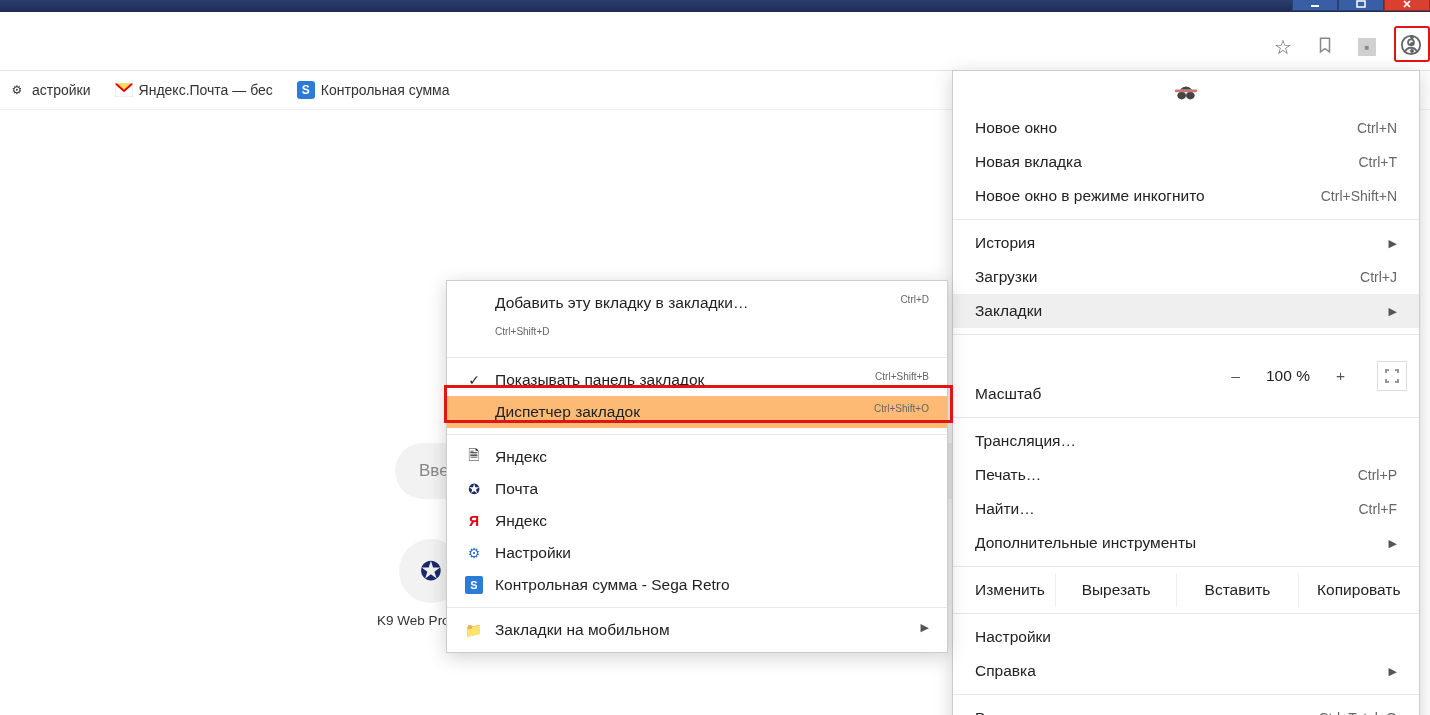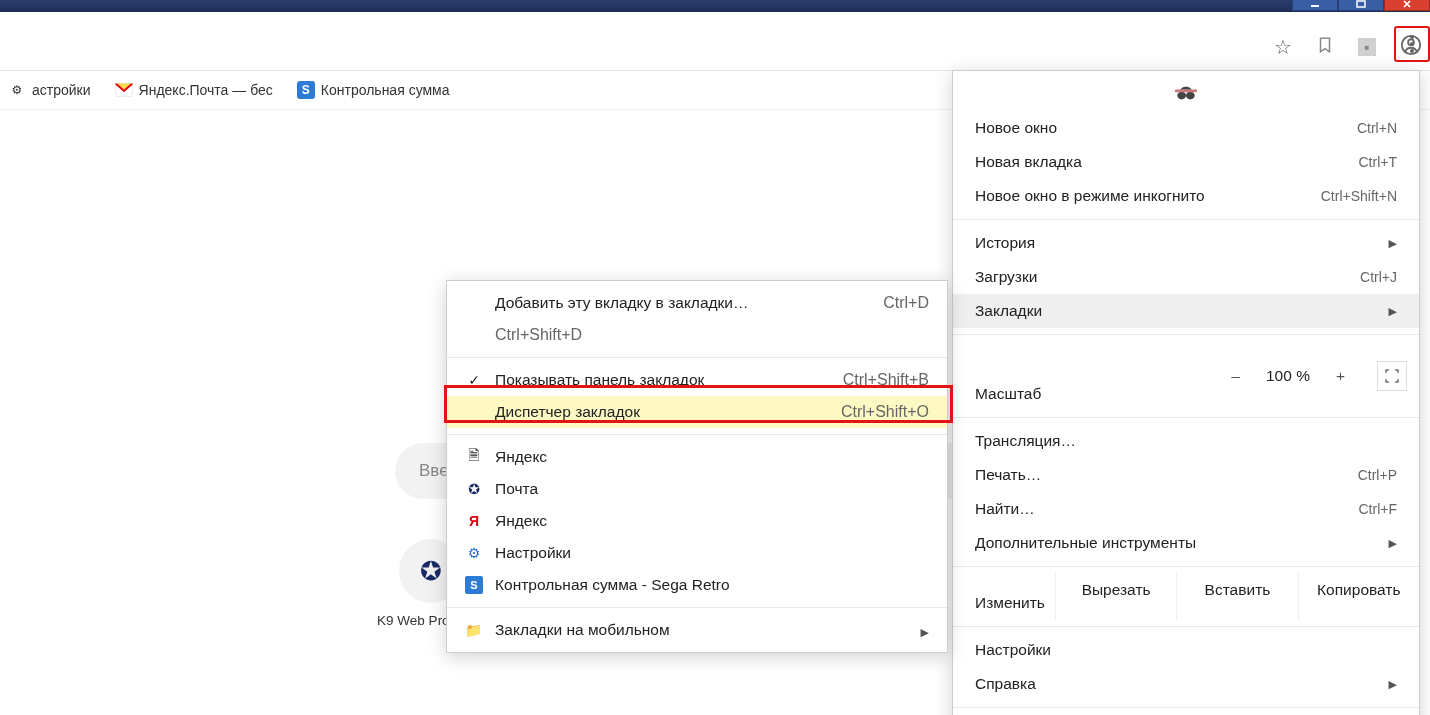--- a/index.html
+++ b/index.html
@@ -37,30 +37,30 @@
   .mm-row .lbl{flex:1;}
   .mm-row .shc{color:#666;font-size:14px;}
   .mm-row .arr{color:#555;font-size:11px;margin-left:8px;}
   .mm-sep{height:1px;background:#e8e8e8;margin:6px 0;}
   .mm-zoom{display:flex;align-items:center;padding:8px 12px 8px 22px;}
   .mm-zoom .lbl{flex:1;margin-top:36px;}
   .mm-zoom .zc{display:flex;align-items:center;gap:2px;}
   .mm-zoom .zb{padding:4px 14px;color:#555;cursor:pointer;}
   .mm-zoom .square{width:28px;height:28px;border:1px solid #ddd;display:flex;align-items:center;justify-content:center;margin-left:18px;cursor:pointer;}
   .mm-edit{display:flex;align-items:stretch;padding:0;}
-  .mm-edit .lbl{flex:0 0 auto;padding:8px 10px 8px 22px;align-self:center;margin-top:13px;}
+  .mm-edit .lbl{flex:0 0 auto;padding:8px 10px 8px 22px;align-self:center;}
   .mm-edit .eb{flex:1;text-align:center;padding:8px 6px;border-left:1px solid #eee;cursor:pointer;}
   .mm-incognito{display:flex;align-items:center;justify-content:center;padding:8px 0 10px;}
   .mm-incognito svg{width:26px;height:16px;}
   
   .sub-menu{position:absolute;left:446px;top:280px;width:500px;background:#fff;border:1px solid #ccc;box-shadow:0 4px 18px rgba(0,0,0,.18);font-size:15.5px;color:#222;padding:6px 0;}
-  .sm-row{display:flex;align-items:flex-end;padding:7px 18px;cursor:pointer;gap:12px;}
+  .sm-row{display:flex;align-items:flex-start;padding:7px 18px;cursor:pointer;gap:12px;}
   .sm-row.disabled{color:#999;}
   .sm-row .lbl{flex:1;}
-  .sm-row .shc{color:#666;font-size:16px;}
+  .sm-row .shc{color:#666;font-size:10px;}
   .sm-row .arr{color:#555;font-size:11px;margin-left:8px;}
   .sm-sep{height:1px;background:#e8e8e8;margin:6px 0;}
   .sm-ico{width:18px;height:18px;flex:0 0 18px;display:flex;align-items:center;justify-content:center;font-size:14px;}
   .sm-hl{position:absolute;border:3px solid #e31414;left:444px;top:385px;width:503px;height:32px;pointer-events:none;}
 </style>
 </head>
 <body>
 
 <div class="titlebar">
   <div class="win-btns">
@@ -247,21 +247,21 @@
   <div class="sm-row disabled">
       <span class="sm-ico"></span>
       <span class="shc">Ctrl+Shift+D</span>
     </div>
   <div class="sm-sep"></div>
   <div class="sm-row">
       <span class="sm-ico">✓</span>
       <span class="lbl">Показывать панель закладок</span>
       <span class="shc">Ctrl+Shift+B</span>
     </div>
-  <div class="sm-row" style="background:#fef9c3;">
+  <div class="sm-row" style="background:#fdba74;">
       <span class="sm-ico"></span>
       <span class="lbl">Диспетчер закладок</span>
       <span class="shc">Ctrl+Shift+O</span>
     </div>
   <div class="sm-sep"></div>
   <div class="sm-row">
       <span class="sm-ico">🗎</span>
       <span class="lbl">Яндекс</span>
     </div>
   <div class="sm-row">

